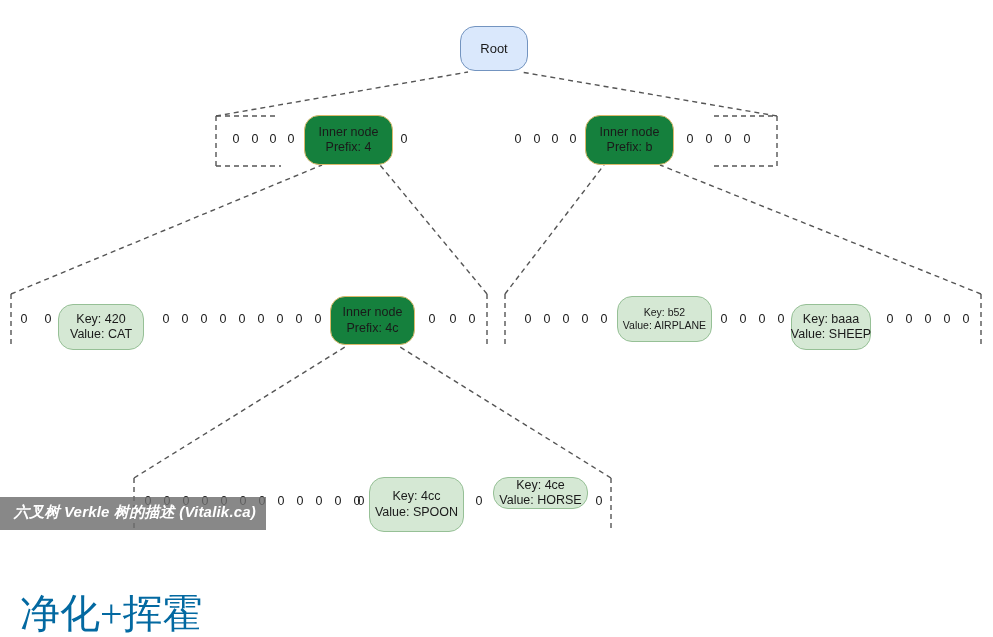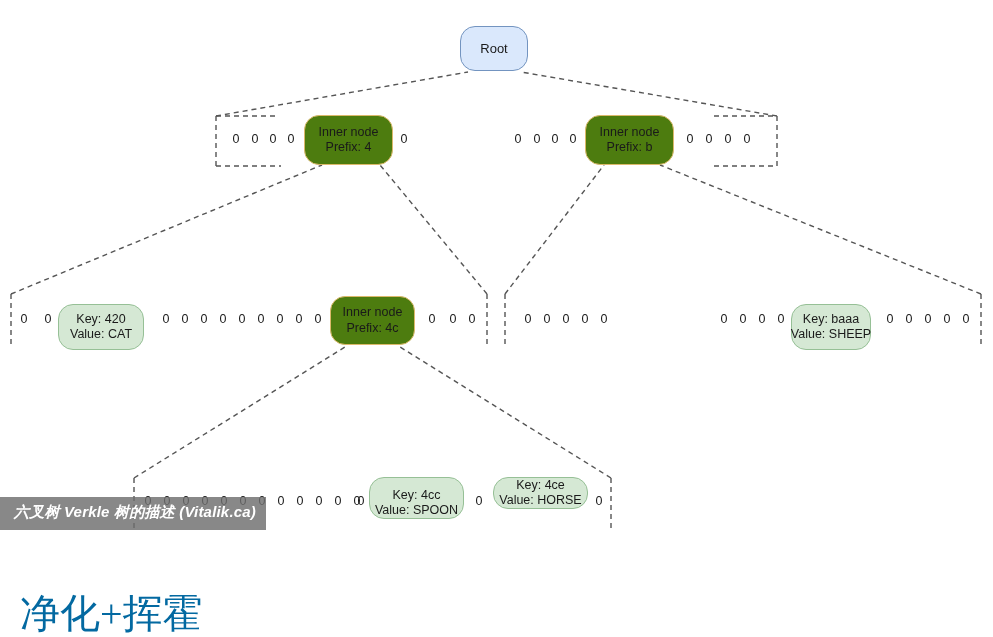--- a/index.html
+++ b/index.html
@@ -48,21 +48,21 @@
     white-space: nowrap;
   }
   .node .ln { display: block; }
 
   .node-root {
     background: #dae8fc;
     border-color: #7394c0;
     font-size: 13px;
   }
   .node-inner {
-    background: #4d7c0f;
+    background: #15803d;
     border-color: #dcb96b;
     font-size: 12.5px;
   }
   .node-leaf {
     background: #d5e8d4;
     border-color: #96c096;
     font-size: 12.5px;
   }
   .node-leaf.small { font-size: 10.5px; }
 
@@ -201,20 +201,24 @@
   <span class="slot" style="left:426px; top:313px;">0</span>
   <span class="slot" style="left:447px; top:313px;">0</span>
   <span class="slot" style="left:466px; top:313px;">0</span>
 
   <span class="slot" style="left:522px; top:313px;">0</span>
   <span class="slot" style="left:541px; top:313px;">0</span>
   <span class="slot" style="left:560px; top:313px;">0</span>
   <span class="slot" style="left:579px; top:313px;">0</span>
   <span class="slot" style="left:598px; top:313px;">0</span>
 
+  <div class="node node-leaf small" style="left:617px; top:296px; width:95px; height:46px;">
+    <span class="ln">Key: b52</span>
+    <span class="ln">Value: AIRPLANE</span>
+  </div>
 
   <span class="slot" style="left:718px; top:313px;">0</span>
   <span class="slot" style="left:737px; top:313px;">0</span>
   <span class="slot" style="left:756px; top:313px;">0</span>
   <span class="slot" style="left:775px; top:313px;">0</span>
 
   <div class="node node-leaf" style="left:791px; top:304px; width:80px; height:46px;">
     <span class="ln">Key: baaa</span>
     <span class="ln">Value: SHEEP</span>
   </div>
@@ -232,21 +236,21 @@
   <span class="slot" style="left:218px; top:495px;">0</span>
   <span class="slot" style="left:237px; top:495px;">0</span>
   <span class="slot" style="left:256px; top:495px;">0</span>
   <span class="slot" style="left:275px; top:495px;">0</span>
   <span class="slot" style="left:294px; top:495px;">0</span>
   <span class="slot" style="left:313px; top:495px;">0</span>
   <span class="slot" style="left:332px; top:495px;">0</span>
   <span class="slot" style="left:351px; top:495px;">0</span>
   <span class="slot" style="left:355px; top:495px;">0</span>
 
-  <div class="node node-leaf" style="left:369px; top:477px; width:95px; height:42px;justify-content:flex-end;">
+  <div class="node node-leaf" style="left:369px; top:477px; width:95px; height:55px;">
     <span class="ln">Key: 4cc</span>
     <span class="ln">Value: SPOON</span>
   </div>
 
   <span class="slot" style="left:473px; top:495px;">0</span>
 
   <div class="node node-leaf" style="left:493px; top:477px; width:95px; height:32px;">
     <span class="ln">Key: 4ce</span>
     <span class="ln">Value: HORSE</span>
   </div>

